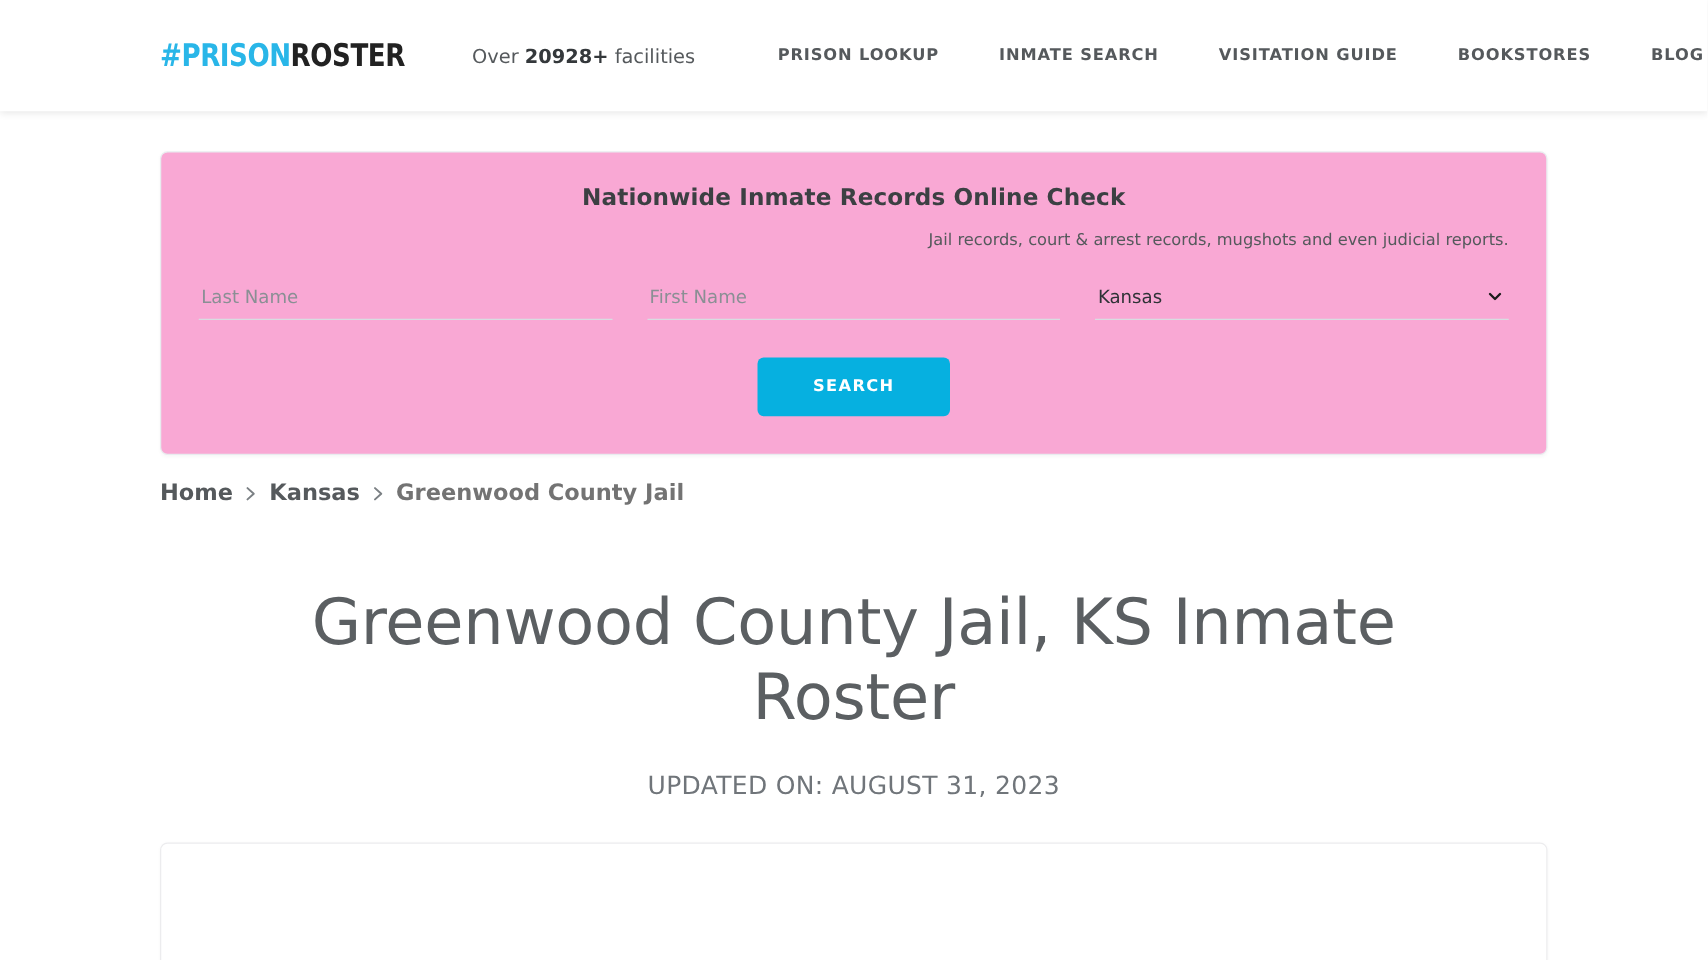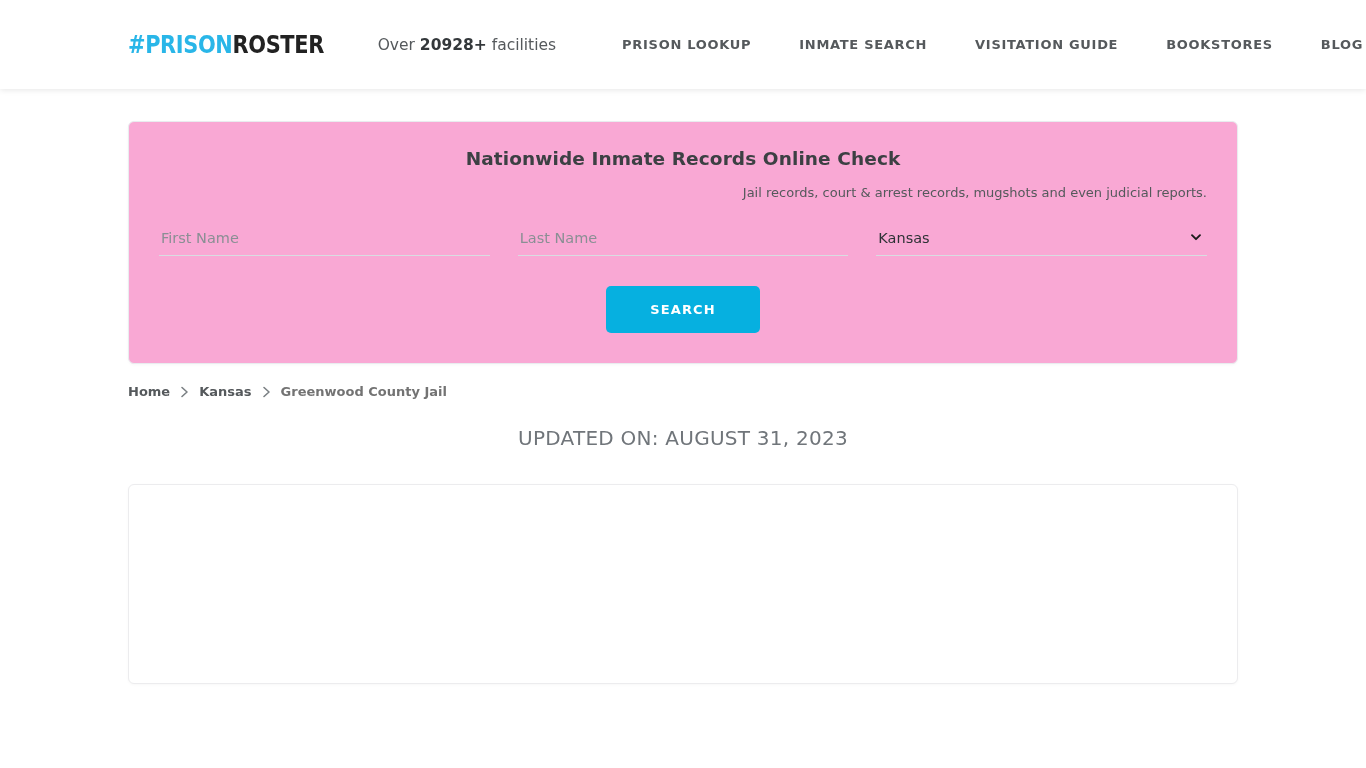--- a/index.html
+++ b/index.html
@@ -159,21 +159,21 @@
     border-radius: 5px;
     cursor: pointer;
     min-width: 140px;
   }
 
   
   .breadcrumb {
     margin-top: 20px;
     display: flex;
     align-items: center;
-    font-size: 13px;
+    font-size: 18px;
     gap: 0;
   }
   .crumb-link {
     color: #55595c;
     text-decoration: none;
     font-weight: 600;
   }
   .crumb-sep {
     color: #8a8f94;
     padding: 0 10px;
@@ -240,25 +240,25 @@
 
 <div class="page-wrap">
 
   <section class="search-card">
     <h2 class="search-title">Nationwide Inmate Records Online Check</h2>
     <p class="search-sub">Jail records, court &amp; arrest records, mugshots and even judicial reports.</p>
 
     <form class="search-form">
 
       <div class="field">
+        <input class="txt" type="text" placeholder="Last Name" style="">
+      </div>
+
+      <div class="field">
         <input class="txt" type="text" placeholder="First Name" style="">
-      </div>
-
-      <div class="field">
-        <input class="txt" type="text" placeholder="Last Name" style="">
       </div>
 
       <div class="field">
         <select class="sel" id="state-select"><option value="Alabama">Alabama</option><option value="Alaska">Alaska</option><option value="Arizona">Arizona</option><option value="Arkansas">Arkansas</option><option value="California">California</option><option value="Colorado">Colorado</option><option value="Connecticut">Connecticut</option><option value="Delaware">Delaware</option><option value="Florida">Florida</option><option value="Georgia">Georgia</option><option value="Hawaii">Hawaii</option><option value="Idaho">Idaho</option><option value="Illinois">Illinois</option><option value="Indiana">Indiana</option><option value="Iowa">Iowa</option><option value="Kansas" selected="">Kansas</option><option value="Kentucky">Kentucky</option><option value="Louisiana">Louisiana</option><option value="Maine">Maine</option><option value="Maryland">Maryland</option><option value="Massachusetts">Massachusetts</option><option value="Michigan">Michigan</option><option value="Minnesota">Minnesota</option><option value="Mississippi">Mississippi</option><option value="Missouri">Missouri</option><option value="Montana">Montana</option><option value="Nebraska">Nebraska</option><option value="Nevada">Nevada</option><option value="New Hampshire">New Hampshire</option><option value="New Jersey">New Jersey</option><option value="New Mexico">New Mexico</option><option value="New York">New York</option><option value="North Carolina">North Carolina</option><option value="North Dakota">North Dakota</option><option value="Ohio">Ohio</option><option value="Oklahoma">Oklahoma</option><option value="Oregon">Oregon</option><option value="Pennsylvania">Pennsylvania</option><option value="Rhode Island">Rhode Island</option><option value="South Carolina">South Carolina</option><option value="South Dakota">South Dakota</option><option value="Tennessee">Tennessee</option><option value="Texas">Texas</option><option value="Utah">Utah</option><option value="Vermont">Vermont</option><option value="Virginia">Virginia</option><option value="Washington">Washington</option><option value="West Virginia">West Virginia</option><option value="Wisconsin">Wisconsin</option><option value="Wyoming">Wyoming</option></select>
         <span class="sel-arrow">
           <svg width="14" height="14" viewBox="0 0 14 14" aria-hidden="true">
             <path d="M3 5.2 L7 9.2 L11 5.2" fill="none" stroke="#1b1b1b" stroke-width="1.9" stroke-linecap="round" stroke-linejoin="round"></path>
           </svg>
         </span>
       </div>
@@ -279,17 +279,18 @@
     </span>
     <a href="#" class="crumb-link">Kansas</a>
     <span class="crumb-sep">
       <svg width="9" height="12" viewBox="0 0 9 12" aria-hidden="true">
         <path d="M2 1.5 L7 6 L2 10.5" fill="none" stroke="#7b8084" stroke-width="1.6" stroke-linecap="round" stroke-linejoin="round"></path>
       </svg>
     </span>
     <span class="crumb-current">Greenwood County Jail</span>
   </nav>
 
+  <h1 class="page-title">Greenwood County Jail, KS Inmate Roster</h1>
   <div class="updated-on">UPDATED ON: AUGUST 31, 2023</div>
 
   <section class="content-card"></section>
 
 </div>
 
 </body></html>

